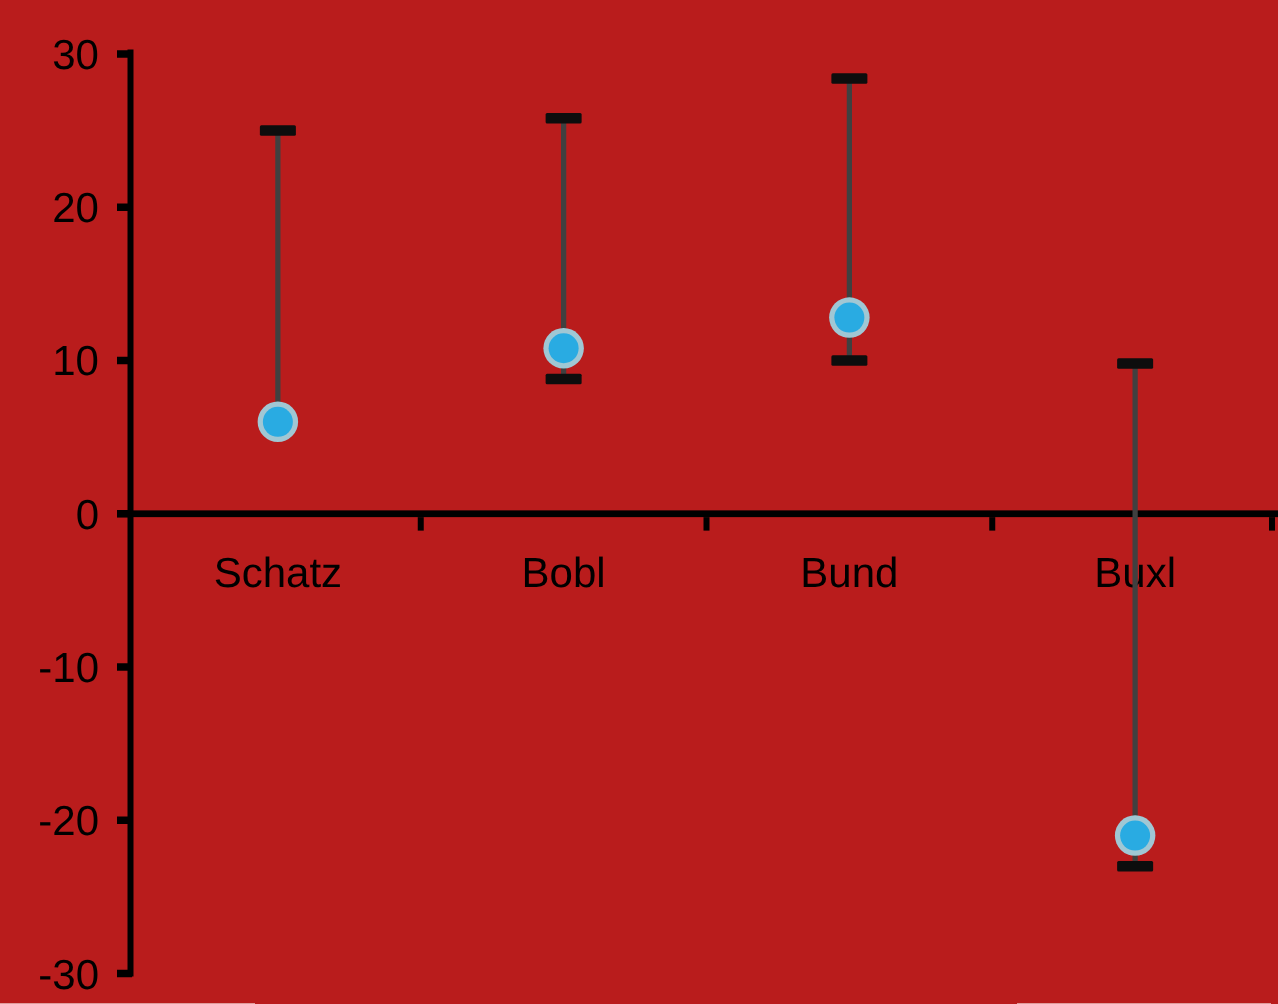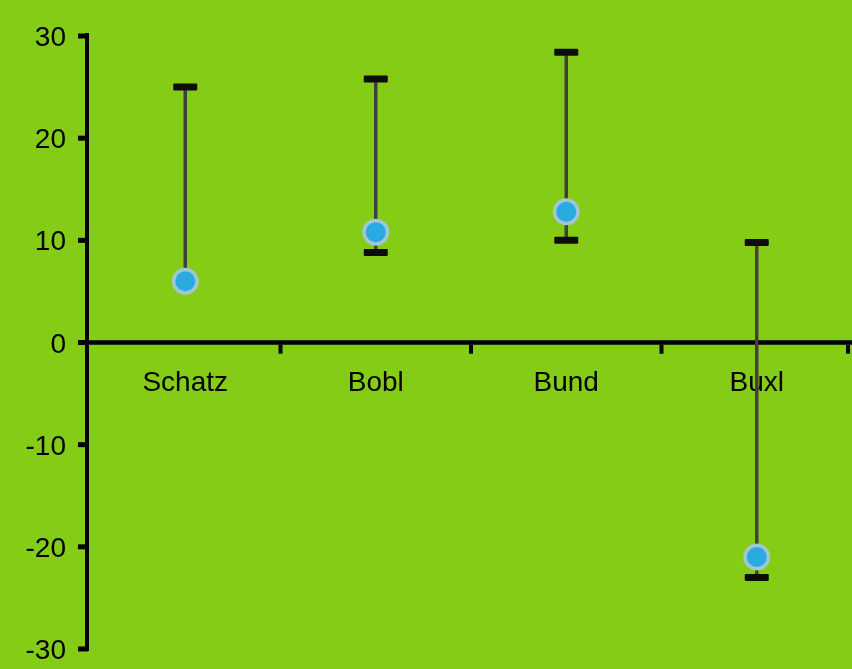--- a/index.html
+++ b/index.html
@@ -4,21 +4,21 @@
 <style>
   html, body {
     margin: 0;
     padding: 0;
     background: #ffffff;
   }
   .chart-wrap {
     position: relative;
     width: 852px;
     height: 669px;
-    background: #84cc16;
+    background: #b91c1c;
     overflow: hidden;
     font-family: "Liberation Sans", sans-serif;
   }
   svg text {
     font-family: "Liberation Sans", sans-serif;
     font-size: 28px;
     fill: #000000;
   }
 </style>
 </head>

